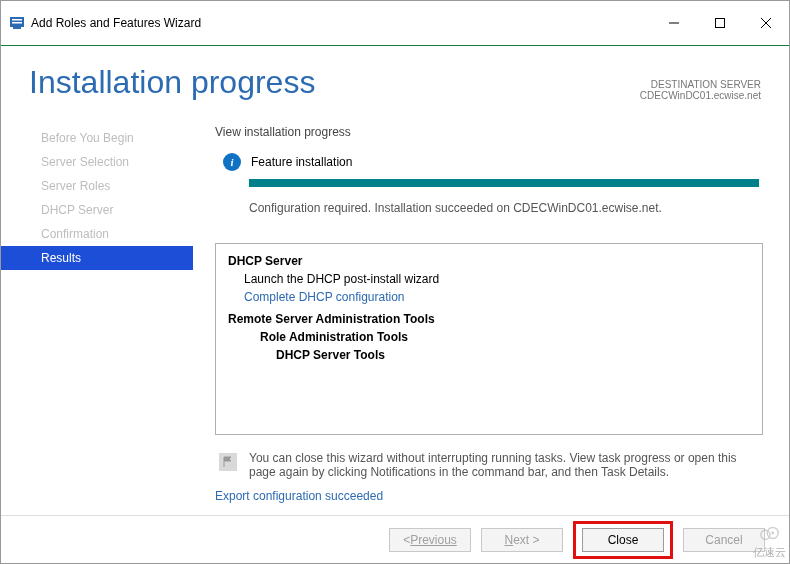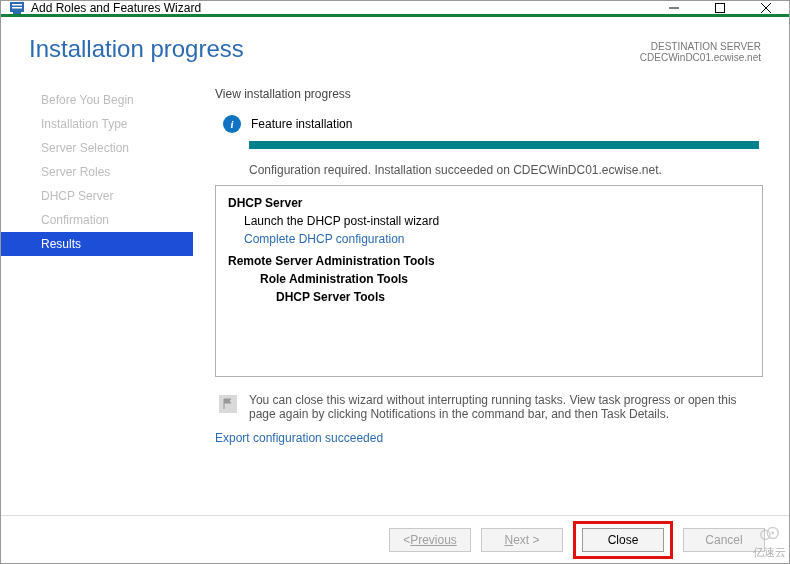--- a/index.html
+++ b/index.html
@@ -9,24 +9,24 @@
     font-size: 12px;
     background: #fff;
     color: #000;
     width: 790px; height: 564px;
     border: 1px solid #999;
     display: flex; flex-direction: column;
     overflow: hidden;
   }
   
   .titlebar {
-    height: 16px;
+    height: 45px;
     display: flex; align-items: center;
     padding: 0 0 0 8px;
-    border-bottom: 3px solid #15803d;
+    border-bottom: 1px solid #15803d;
   }
   .titlebar .window-icon {
     width: 16px; height: 16px;
     margin-right: 6px;
     display: flex; align-items: center; justify-content: center;
   }
   .titlebar .window-icon svg { width: 16px; height: 16px; }
   .titlebar-title { flex: 0 0 auto; font-size: 12px; }
   .titlebar-spacer { flex: 1; }
   .titlebar-btn {
@@ -37,21 +37,21 @@
     background: transparent; border: none;
   }
   
   .header {
     padding: 18px 28px 18px 28px;
     display: flex; align-items: flex-end; justify-content: space-between;
   }
   .header h1 {
     margin: 0;
     font-weight: 300;
-    font-size: 24px;
+    font-size: 32px;
     color: #2c6bb2;
   }
   .dest-server {
     text-align: right;
     font-size: 10px;
     color: #777;
   }
   
   .main {
     display: flex;
@@ -91,21 +91,21 @@
     display: flex; align-items: center; justify-content: center;
     font-weight: bold; font-size: 11px; font-style: italic; font-family: Georgia, serif;
   }
   .progress {
     height: 8px;
     background: #00808a;
     margin-left: 34px;
     margin-right: 4px;
   }
   .config-msg {
-    margin: 14px 0 8px 34px;
+    margin: 14px 0 28px 34px;
     font-size: 12px; color: #555;
   }
   .results-box {
     border: 1px solid #b0b0b0;
     padding: 8px 12px 8px 12px;
     height: 192px;
     overflow: hidden;
   }
   .results-box .r-line { font-size: 12px; line-height: 18px; }
   .r-title { font-weight: bold; }
@@ -196,21 +196,20 @@
   <h1>Installation progress</h1>
   <div class="dest-server">
     <div>DESTINATION SERVER</div>
     <div>CDECWinDC01.ecwise.net</div>
   </div>
 </div>
 
 <div class="main">
   <div class="sidebar">
     <div class="sidebar-item">Before You Begin</div>
-    <div class="sidebar-item">Installation Type</div>
     <div class="sidebar-item">Server Selection</div>
     <div class="sidebar-item">Server Roles</div>
     <div class="sidebar-item">DHCP Server</div>
     <div class="sidebar-item">Confirmation</div>
     <div class="sidebar-item active">Results</div>
   </div>
 
   <div class="content">
     <div class="view-label">View installation progress</div>
 

